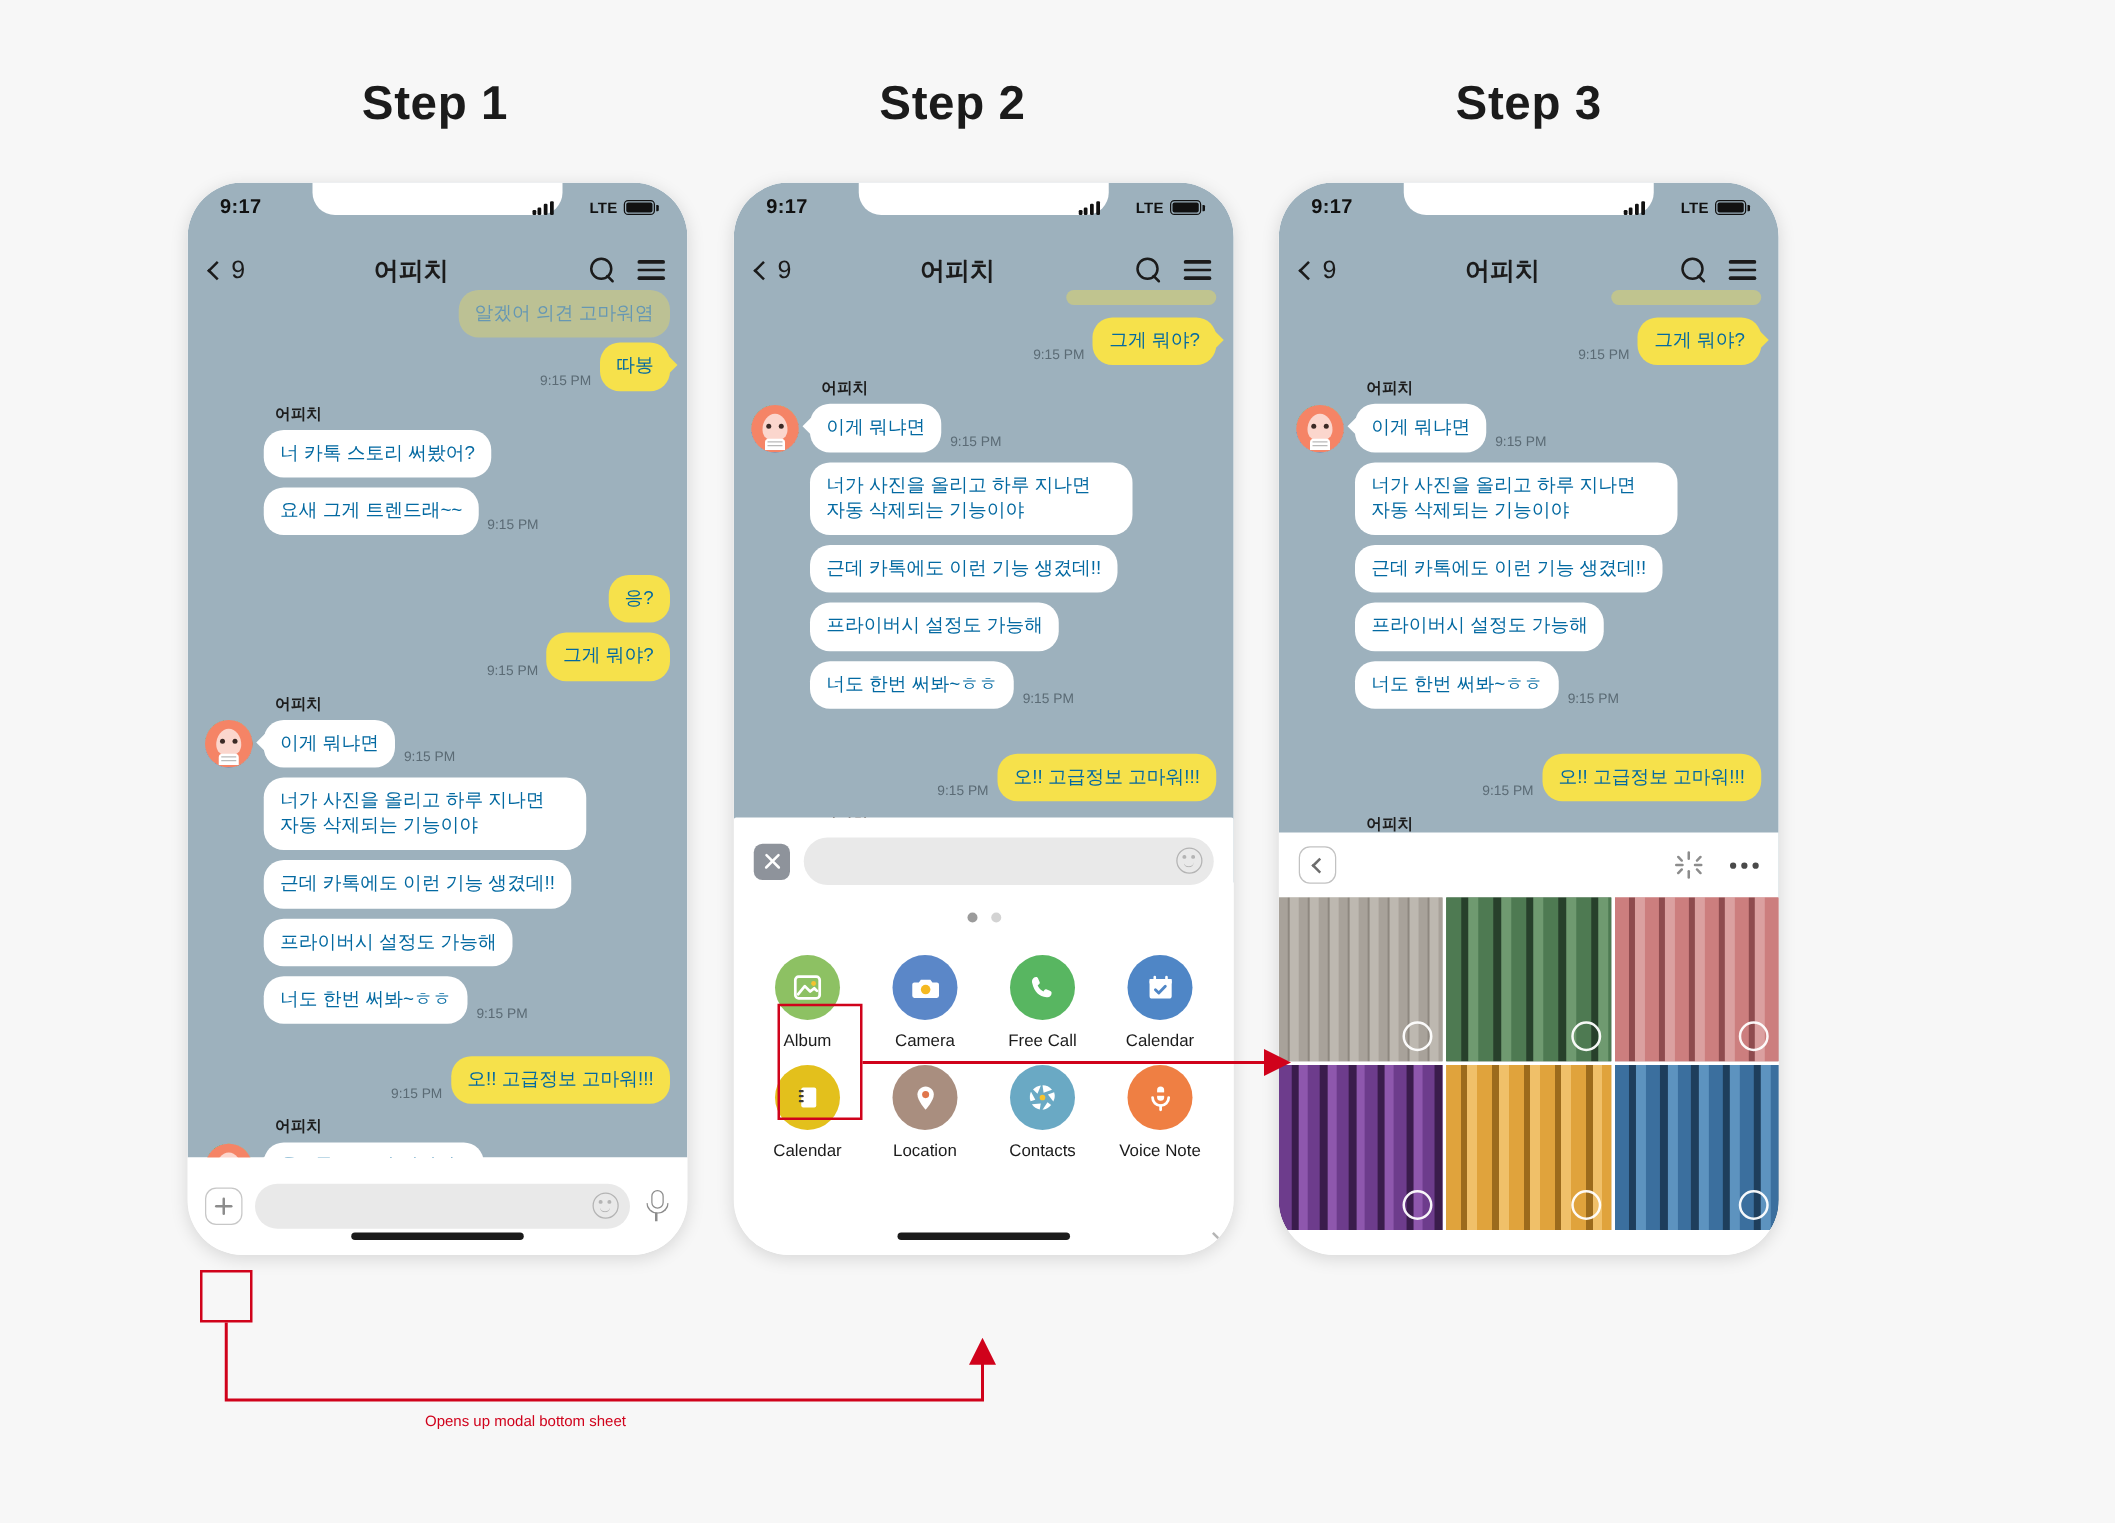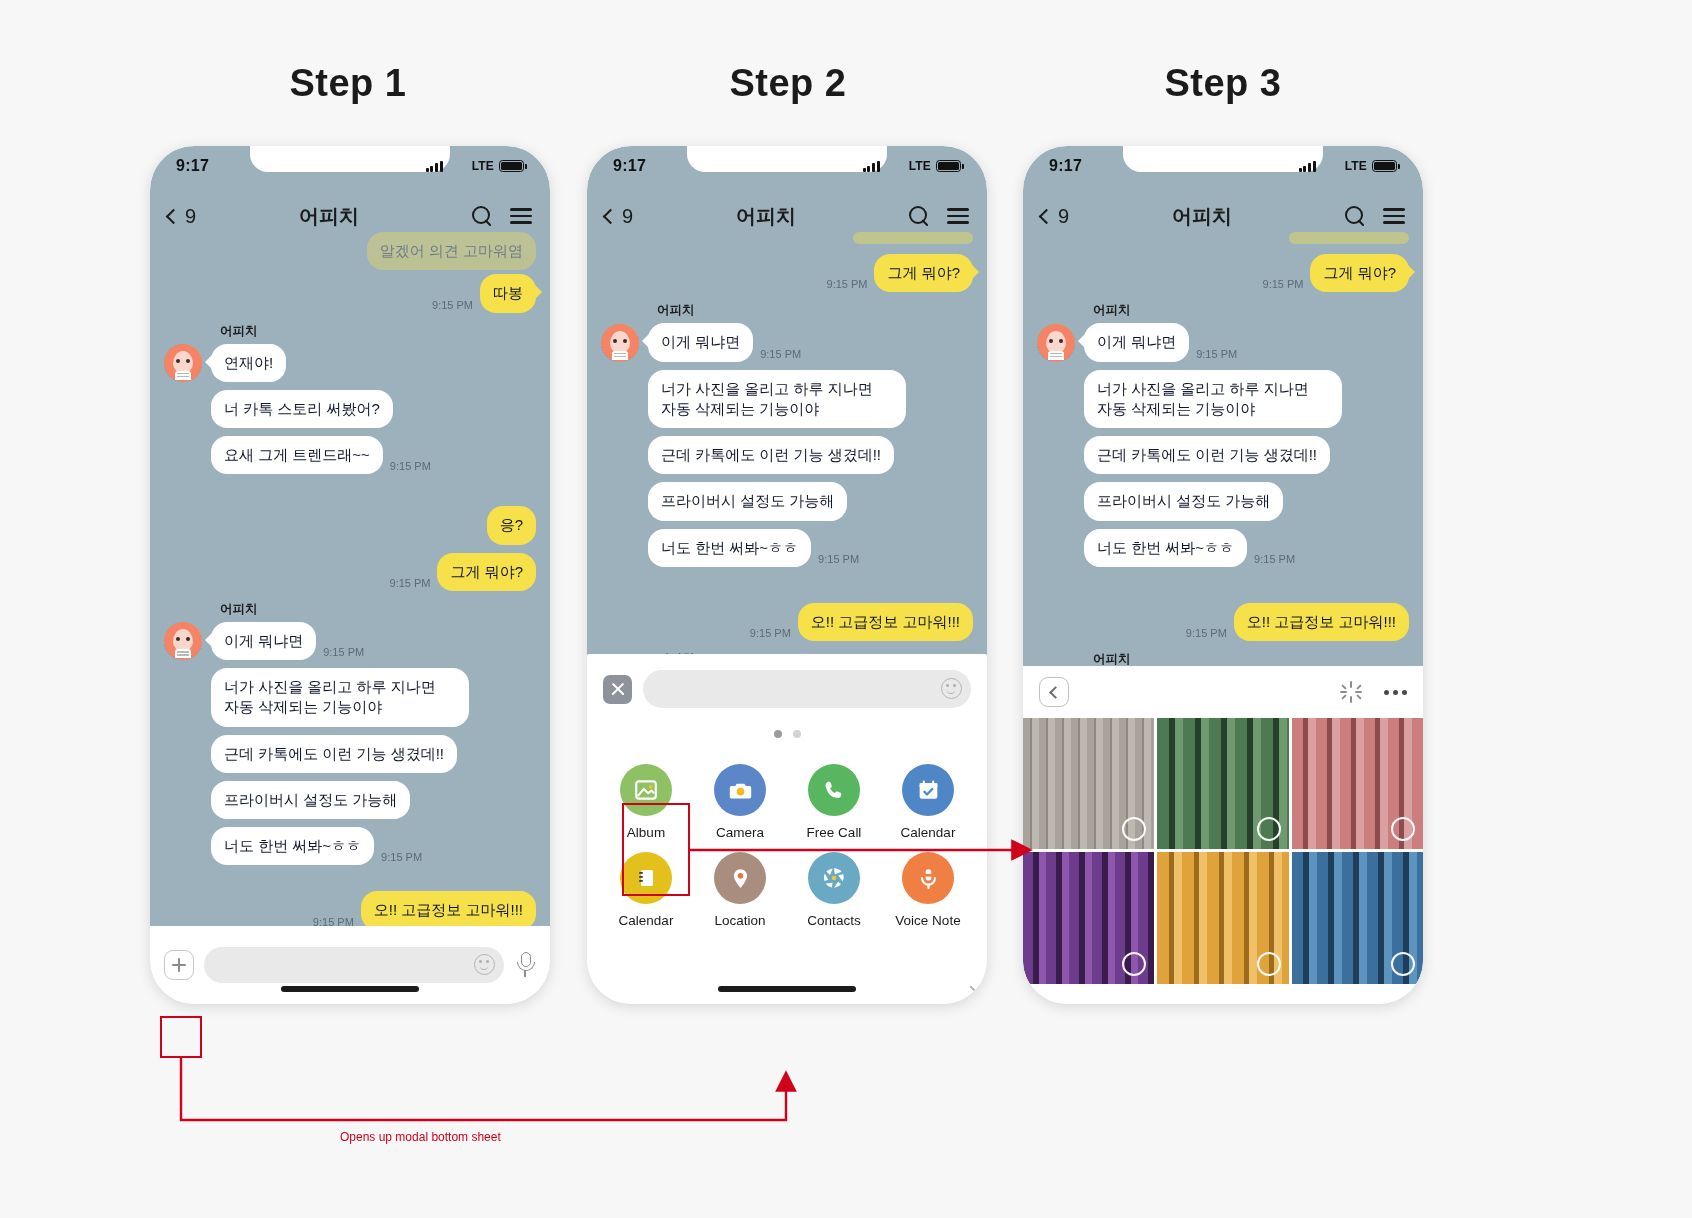--- a/index.html
+++ b/index.html
@@ -11,21 +11,21 @@
   }
   .canvas { position: relative; width: 1692px; height: 1218px; }
 
   
   .step-title {
     position: absolute; top: 62px;
     font-size: 38px; font-weight: bold; color: #1b1b1b;
     letter-spacing: 0.5px; text-align: center; width: 300px;
   }
   #t1 { left: 198px; }
-  #t2 { left: 638px; }
+  #t2 { left: 612px; }
   #t3 { left: 1073px; }
 
   
   .phone {
     position: absolute; top: 146px;
     width: 400px; height: 858px;
     background: #ffffff;
     border-radius: 44px;
     box-shadow: 0 3px 14px rgba(0,0,0,0.13);
     overflow: hidden;
@@ -95,21 +95,21 @@
     -webkit-mask: radial-gradient(circle, transparent 0 19px, #000 19px);
             mask: radial-gradient(circle, transparent 0 19px, #000 19px);
   }
   .avatar .face { position:absolute; left:9px; top:7px; width:20px; height:22px; background:#fbd6cd; border-radius: 50% 50% 46% 46% / 58% 58% 42% 42%; }
   .avatar .face::before { content:""; position:absolute; left:3px; top:8px; width:4px; height:4px; background:#3b2a26; border-radius:50%; box-shadow: 10px 0 0 #3b2a26; }
   .avatar .body { position:absolute; left:11px; bottom:2px; width:16px; height:9px; background:#fff; border-radius:3px 3px 0 0; }
   .avatar .body::before { content:""; position:absolute; left:2px; top:2px; right:2px; height:1.6px; background:#b9b9b9; box-shadow: 0 3px 0 #b9b9b9;}
 
   .bubble {
     max-width: 258px; padding: 9px 13px; border-radius: 16px;
-    font-size: 15px; line-height: 1.35; color: #0f172a;
+    font-size: 15px; line-height: 1.35; color: #0369a1;
     background: #ffffff; position: relative; word-break: keep-all;
   }
   .bubble.yellow { background: #f6e14b; }
   .bubble.tail::after {
     content:""; position:absolute; left:-6px; top:11px;
     border: 7px solid transparent; border-right-color: #ffffff; border-left: 0;
   }
   .bubble.tail-r::after {
     content:""; position:absolute; right:-6px; top:11px;
     border: 7px solid transparent; border-left-color: #f6e14b; border-right: 0;
@@ -235,28 +235,20 @@
       <div class="msgs">
         <div class="row me" style="margin-bottom:4px">
           <div class="bubble yellow" style="opacity:.35">알겠어 의견 고마워염</div>
         </div>
         <div class="row me">
           <div class="ts">9:15 PM</div>
           <div class="bubble yellow tail-r">따봉</div>
         </div>
 
         <div class="sender">어피치</div>
-        <div class="row">
-          <div class="avatar">
-              <span class="ring"></span>
-              <span class="face"></span>
-              <span class="body"></span>
-            </div>
-          <div class="bubble tail">연재야!</div>
-        </div>
         <div class="row ind">
           <div class="bubble">너 카톡 스토리 써봤어?</div>
         </div>
         <div class="row ind">
           <div class="bubble">요새 그게 트렌드래~~</div>
           <div class="ts">9:15 PM</div>
         </div>
 
         <div class="row me" style="margin-top:32px">
           <div class="bubble yellow">응?</div>

